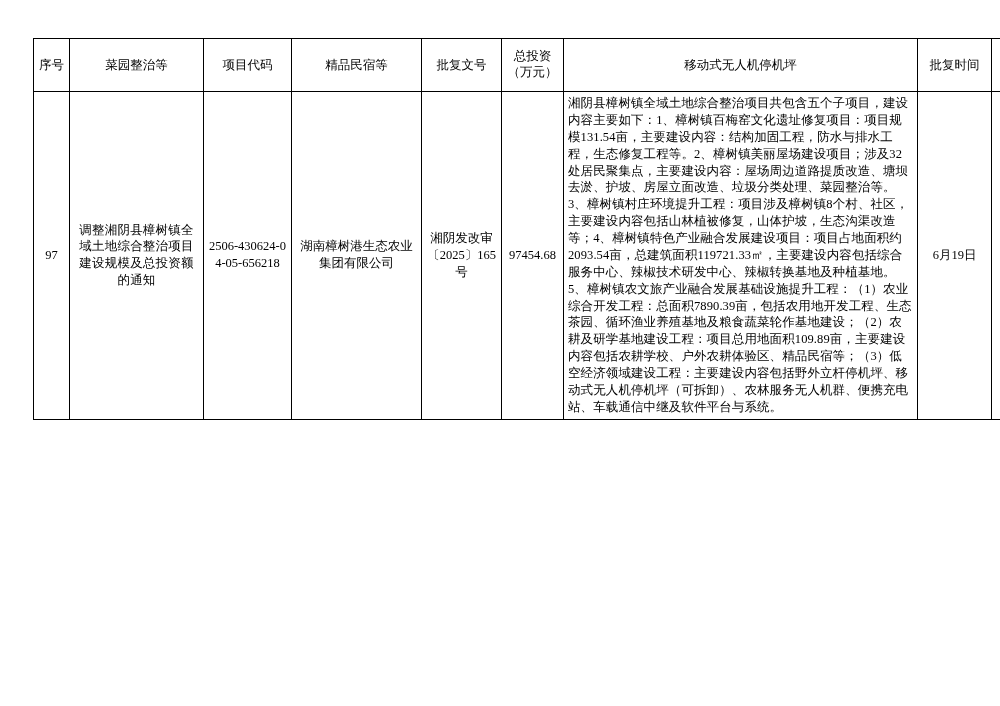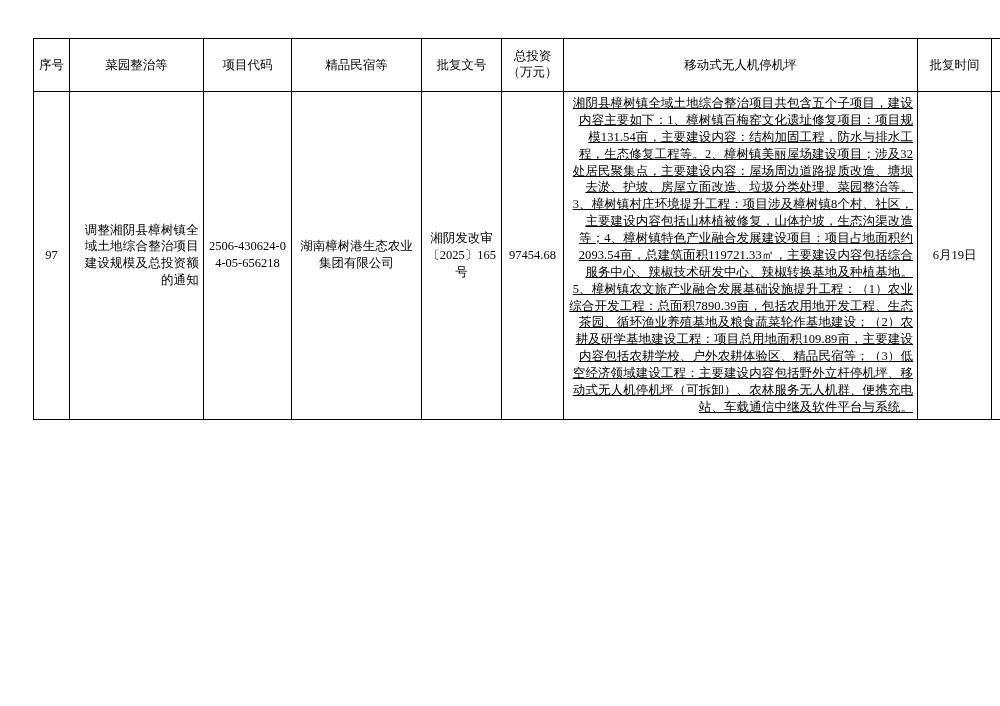--- a/index.html
+++ b/index.html
@@ -56,33 +56,32 @@
   .col-note  { width: 48px; }
 
   .hdr-two-line {
     line-height: 1.25;
     text-align: center;
   }
   td.c-seq, td.c-code, td.c-unit, td.c-doc, td.c-inv, td.c-time, td.c-note {
     text-align: center;
   }
   td.c-name {
-    text-align: right;
+    text-align: center;
     padding-left: 6px;
     padding-right: 6px;
     letter-spacing: 0.2px;
   }
   td.c-main {
-    text-align: right;
+    text-align: left;
     vertical-align: top;
     padding: 6px 7px 6px 7px;
     line-height: 1.5;
     font-size: 12.5px;
     letter-spacing: 0.1px;
-    text-decoration: underline;
   }
   td.c-main p {
     margin: 0;
     text-indent: 0;
   }
   td.c-code, td.c-doc {
     line-height: 1.45;
     word-break: break-all;
   }
   td.c-name {

